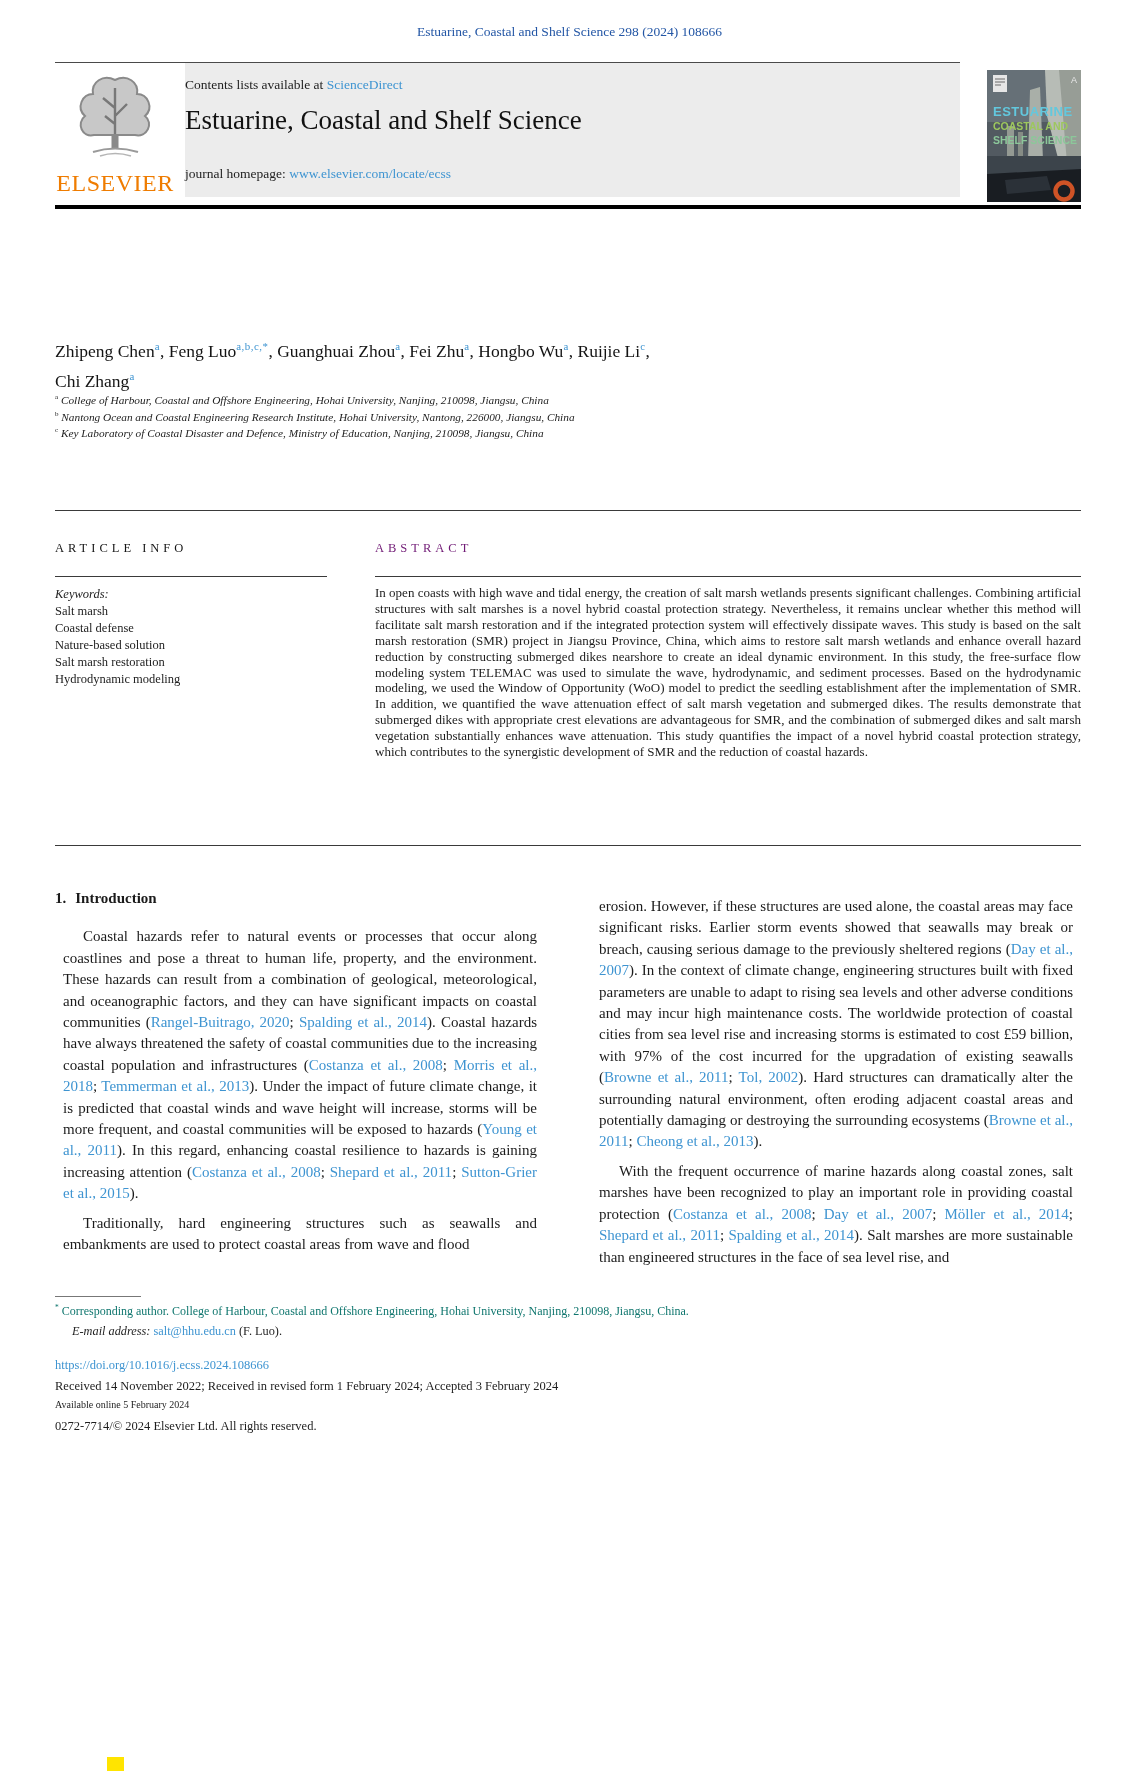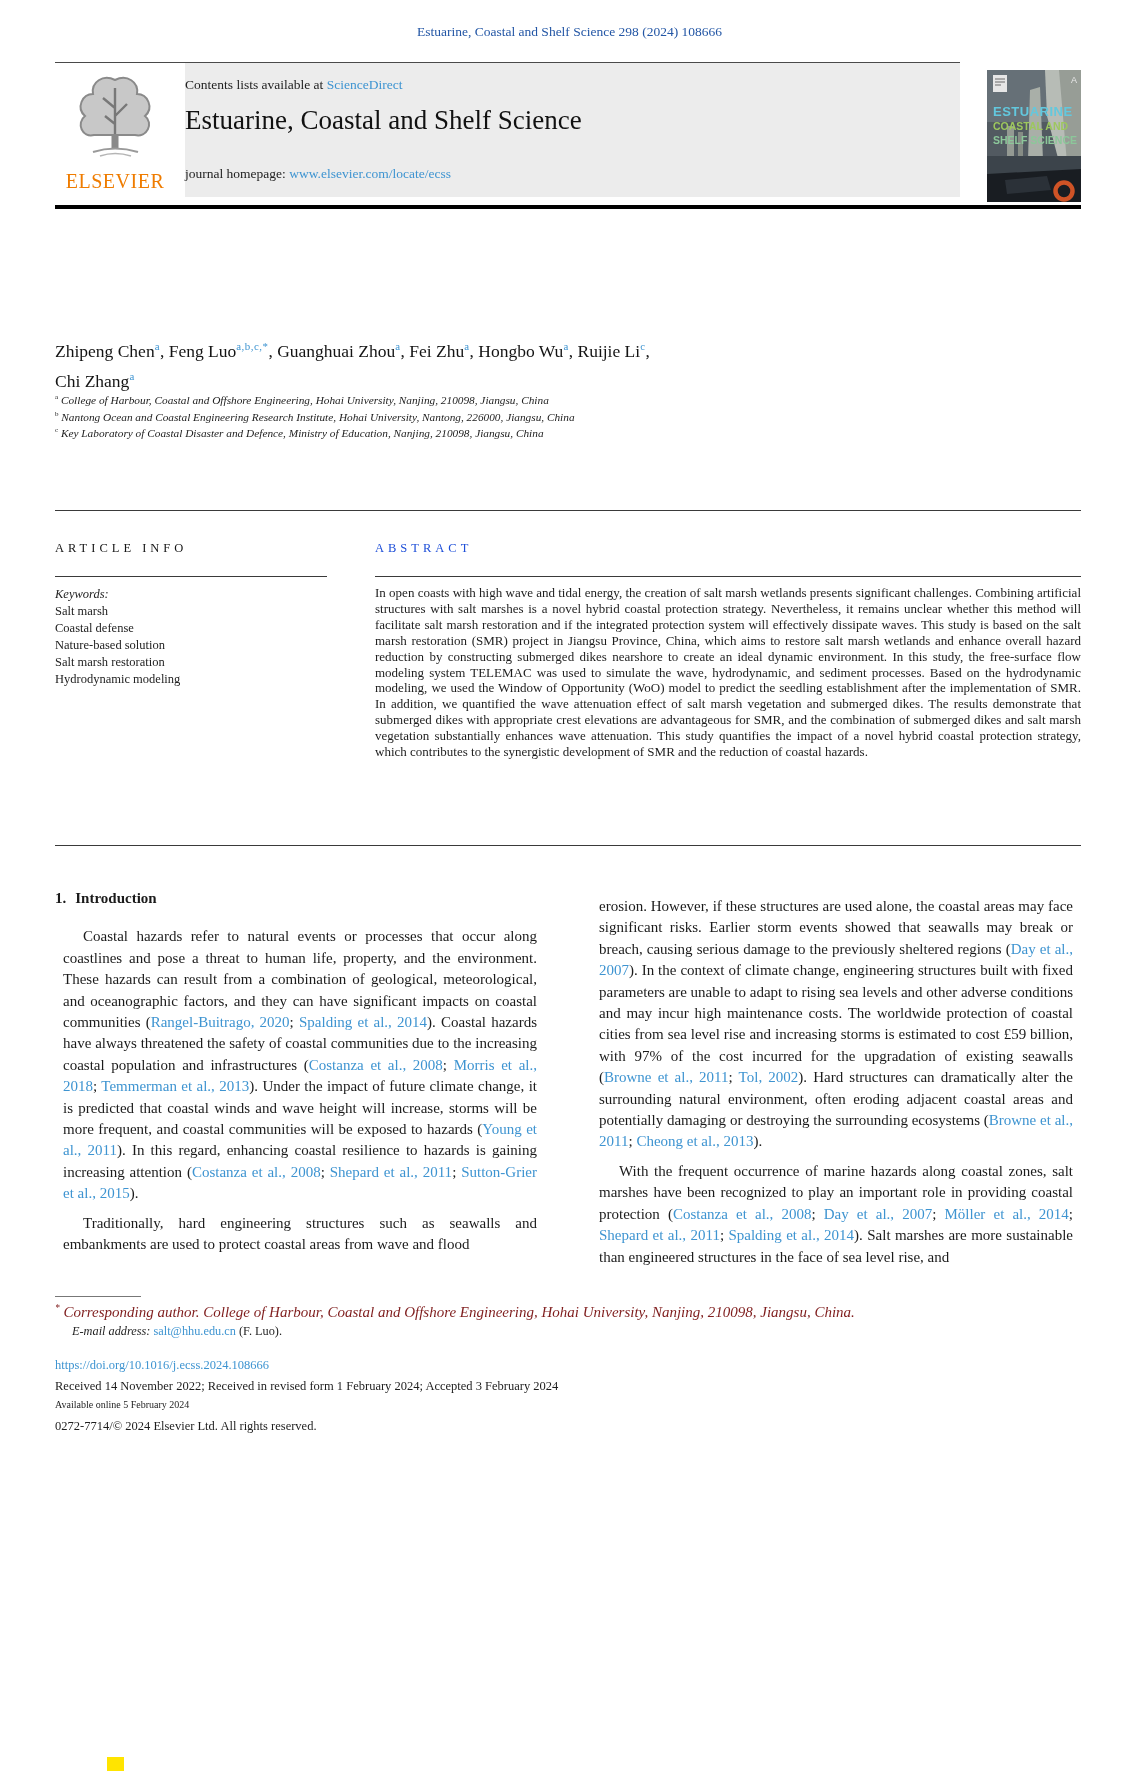--- a/index.html
+++ b/index.html
@@ -11,21 +11,21 @@
   .lnk { color:#3e94d1; }
   .it  { font-style:italic; }
   sup  { font-size:0.62em; vertical-align:super; line-height:0; }
 
   .top-cite { position:absolute; top:24px; left:4px; width:100%; text-align:center;
               font-size:13.5px; color:#2356a5; }
 
   .head-rule-top { position:absolute; left:55px; top:62px; width:905px; height:1px; background:#4a4a4a; }
 
   .elsevier-logo { position:absolute; left:55px; top:68px; width:120px; height:130px; text-align:center; }
-  .elsevier-word { font-size:20px; color:#ef7c00; letter-spacing:0.5px; margin-top:-2px; font-family:"Liberation Serif",serif; }
+  .elsevier-word { font-size:24px; color:#ef7c00; letter-spacing:0.5px; margin-top:-2px; font-family:"Liberation Serif",serif; }
 
   .gray-box { position:absolute; left:185px; top:63px; width:775px; height:134px; background:#ececec; }
   .contents-line { position:absolute; top:14px; left:0; width:100%; font-size:13.5px; color:#222; }
   .journal-title { position:absolute; top:42px; left:0; width:100%; font-size:27px; color:#111; }
   .homepage-line { position:absolute; top:103px; left:0; width:100%; font-size:13.5px; color:#222; }
 
   .cover { position:absolute; left:987px; top:70px; width:94px; height:132px; }
 
   .black-bar { position:absolute; left:55px; top:205px; width:1026px; height:4px; background:#000; }
 
@@ -38,37 +38,37 @@
   .affils { position:absolute; left:55px; top:392px; width:760px; font-size:11.3px; line-height:16.5px; color:#222; }
 
   .rule { position:absolute; height:1px; background:#3a3a3a; }
   .rule-mid-top    { left:55px;  top:510px; width:1026px; }
   .rule-ai         { left:55px;  top:576px; width:272px; }
   .rule-abs        { left:375px; top:576px; width:706px; }
   .rule-mid-bottom { left:55px;  top:845px; width:1026px; }
   .rule-fn         { left:55px;  top:1296px; width:86px; background:#777; }
 
   .ai-head  { position:absolute; left:55px;  top:541px; font-size:12.5px; letter-spacing:4px; color:#151515; }
-  .abs-head { position:absolute; left:375px; top:541px; font-size:12.5px; letter-spacing:4px; color:#1d4ed8; }
+  .abs-head { position:absolute; left:375px; top:541px; font-size:12.5px; letter-spacing:4px; color:#701a75; }
 
   .kw-block { position:absolute; left:55px; top:586px; width:280px; font-size:12.5px; line-height:17px; color:#222; }
   .kw-label { font-style:italic; }
 
   .abstract-text { position:absolute; left:375px; top:585px; width:706px; margin:0;
                    font-size:13px; line-height:15.9px; text-align:justify; color:#1d1d1d; }
 
   .col { position:absolute; top:888px; width:490px; font-size:15px; line-height:21.4px; text-align:justify; color:#1b1b1b; }
   .col-left  { left:55px; }
   .col-right { left:591px; }
   .col p { margin:8px; }
   .indent { text-indent:20px; }
   .intro-head { font-size:15px; font-weight:bold; margin:0 0 17px 0; text-align:left; }
   .intro-head .num { margin-right:9px; }
 
-  .fn1 { position:absolute; left:55px; top:1304px; width:1026px; font-size:15px; color:#7f1d1d;font-style:italic; }
+  .fn1 { position:absolute; left:55px; top:1304px; width:1026px; font-size:12px; color:#0f766e; }
   .fn2 { position:absolute; left:72px; top:1324px; width:1000px; font-size:12.3px; color:#1d1d1d; }
 
   .foot-doi  { position:absolute; left:55px; top:1358px; font-size:12.5px; }
   .foot-recv { position:absolute; left:55px; top:1379px; font-size:12.5px; color:#1d1d1d; }
   .foot-avail{ position:absolute; left:55px; top:1399px; font-size:10px; color:#1d1d1d;font-family:Liberation Serif, serif; }
   .foot-issn { position:absolute; left:55px; top:1419px; font-size:12.5px; color:#1d1d1d; }
 
   .yellow-fragment { position:absolute; left:107px; top:1757px; width:17px; height:14px; background:#ffe400; }
 </style>
 </head>

